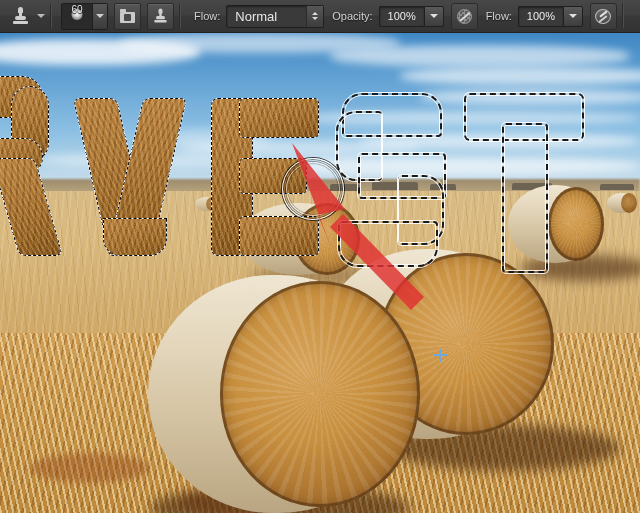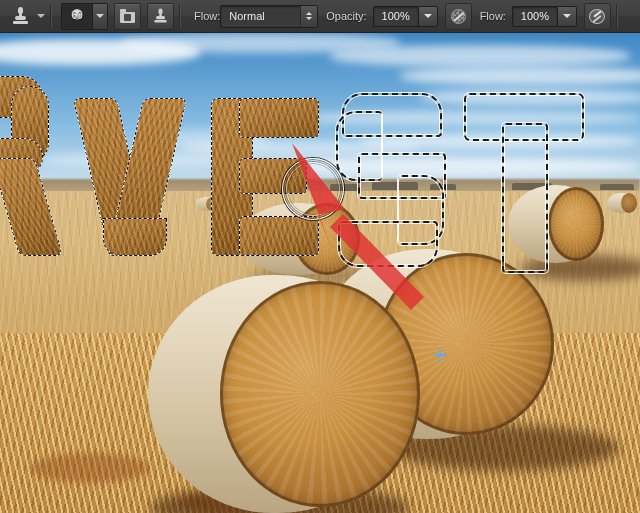--- a/index.html
+++ b/index.html
@@ -34,21 +34,21 @@
     border-top:4px solid #b9b9b9;margin-left:4px;flex:0 0 auto;
   }
 
   .brush-well{
     display:flex;align-items:stretch;height:25px;margin-left:4px;flex:0 0 auto;
     border:1px solid #1e1e1e;border-radius:2px;background:#2d2d2d;
     box-shadow:inset 0 1px 0 rgba(255,255,255,.06);
   }
   .brush-preview{
     width:30px;position:relative;background:#2a2a2a;overflow:hidden;
-    display:flex;align-items:center;justify-content:center;
+    display:flex;align-items:flex-start;justify-content:center;
   }
   .brush-dot{
     position:absolute;left:50%;top:5px;transform:translateX(-50%);
     width:11px;height:11px;border-radius:50%;
     background:radial-gradient(circle at 50% 40%,#ffffff 0%,#d9d9d9 35%,#8a8a8a 70%,#3c3c3c 100%);
   }
   .brush-size{
     position:relative;z-index:2;font-size:10px;color:#e8e8e8;
     line-height:11px;padding-bottom:1px;text-shadow:0 1px 1px #000;
   }
@@ -68,23 +68,23 @@
   .panel-glyph{position:relative;width:15px;height:14px;}
   .panel-glyph i{position:absolute;background:#c9c9c9;display:block;}
   .panel-glyph .tabtop{left:0;top:0;width:6px;height:3px;border-radius:1px 1px 0 0;}
   .panel-glyph .body{left:0;top:3px;width:15px;height:11px;border-radius:1px;}
   .panel-glyph .mark{left:4px;top:5px;width:7px;height:7px;background:#4a4a4a;border-radius:1px;}
 
   .lbl{color:#d2d2d2;font-size:11px;margin-left:8px;white-space:nowrap;flex:0 0 auto;
        text-shadow:0 1px 1px rgba(0,0,0,.6);}
 
   .select{
-    height:21px;flex:0 0 auto;
+    margin-left:6px;height:21px;flex:0 0 auto;
     background:#3a3a3a;border:1px solid #1f1f1f;border-radius:2px;
-    display:flex;align-items:center;color:#e6e6e6;font-size:11px;
+    display:flex;align-items:center;color:#e6e6e6;font-size:13px;
     box-shadow:inset 0 1px 2px rgba(0,0,0,.45);
   }
   .select .val{padding:0 8px;white-space:nowrap;}
   .select.mode{width:96px;}
   .select .spin{
     margin-left:auto;width:16px;height:100%;
     border-left:1px solid #2b2b2b;background:linear-gradient(180deg,#565656,#3d3d3d);
     display:flex;flex-direction:column;align-items:center;justify-content:center;gap:2px;
   }
   .spin .up{width:0;height:0;border-left:3px solid transparent;border-right:3px solid transparent;border-bottom:3px solid #dcdcdc;}

